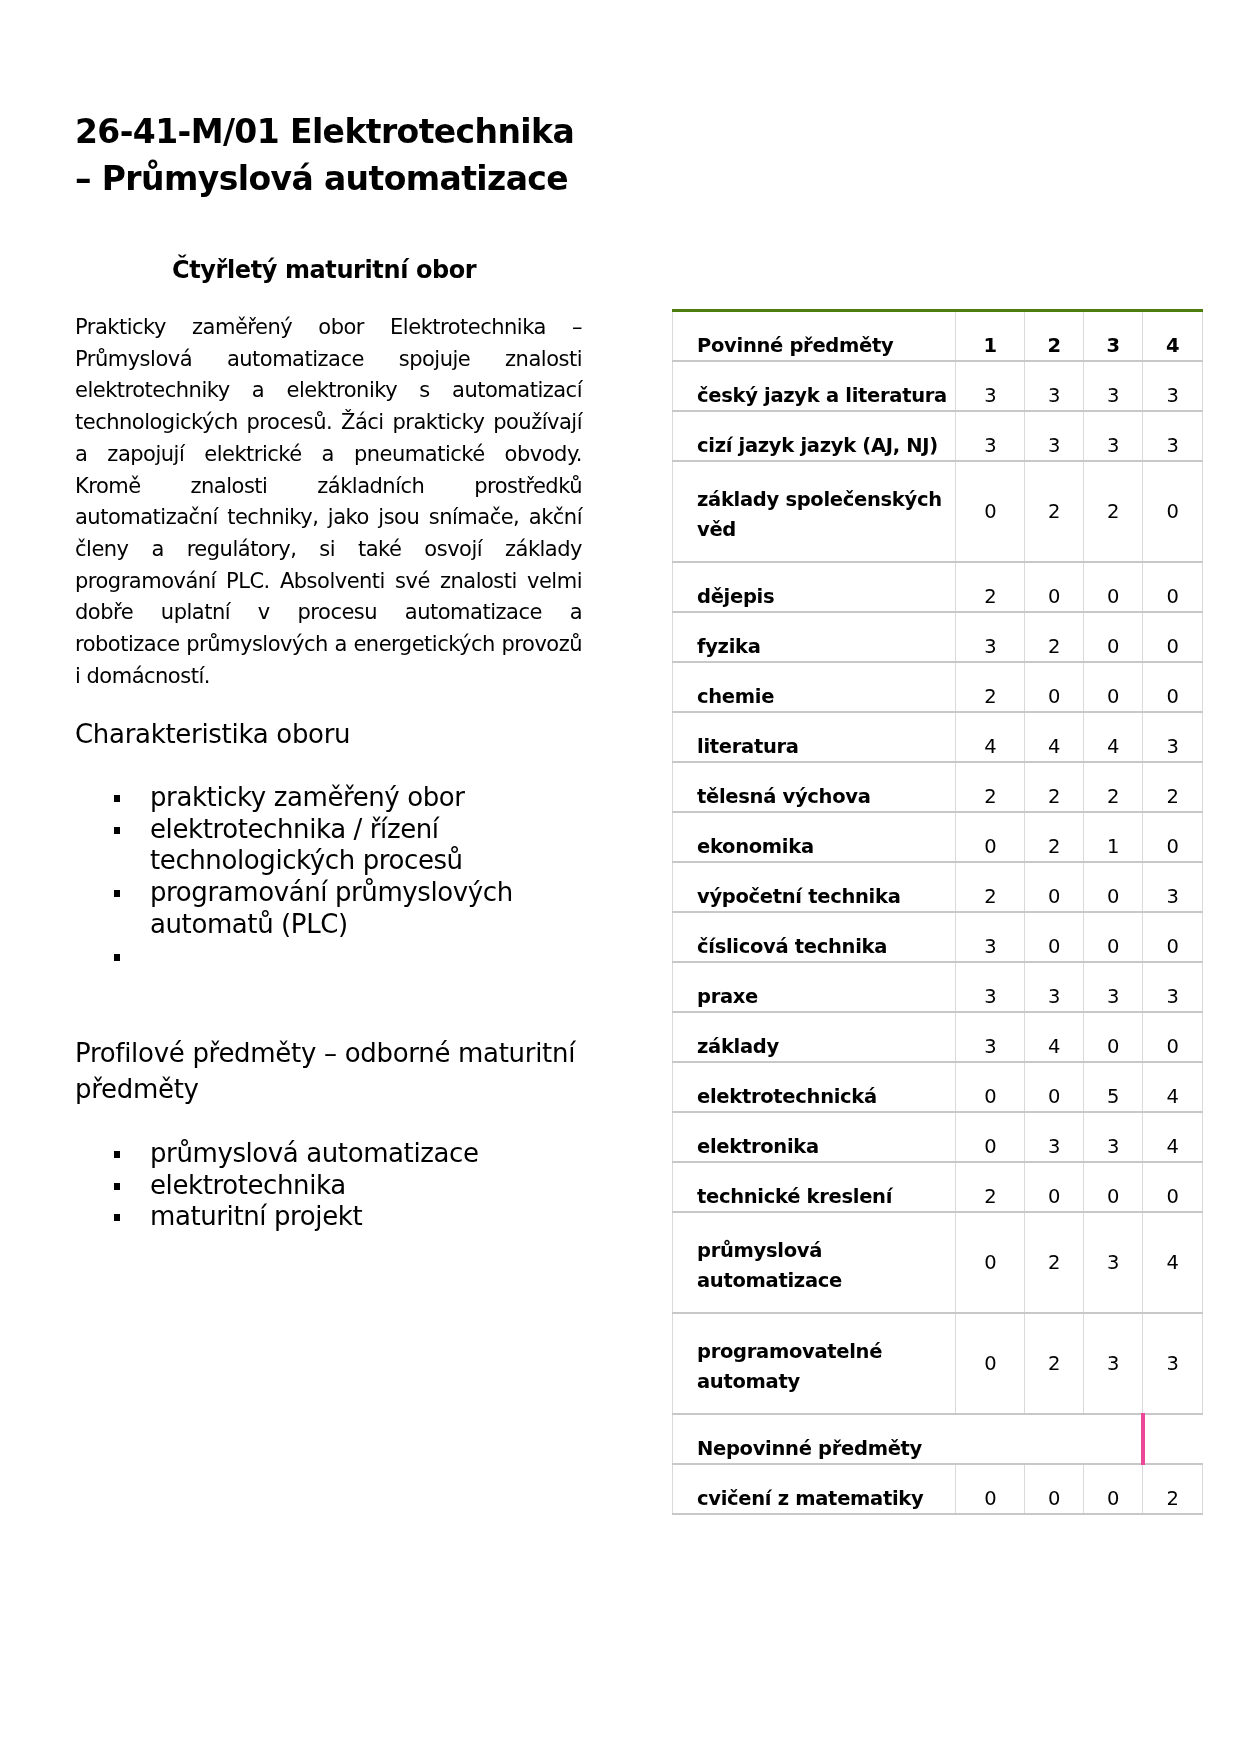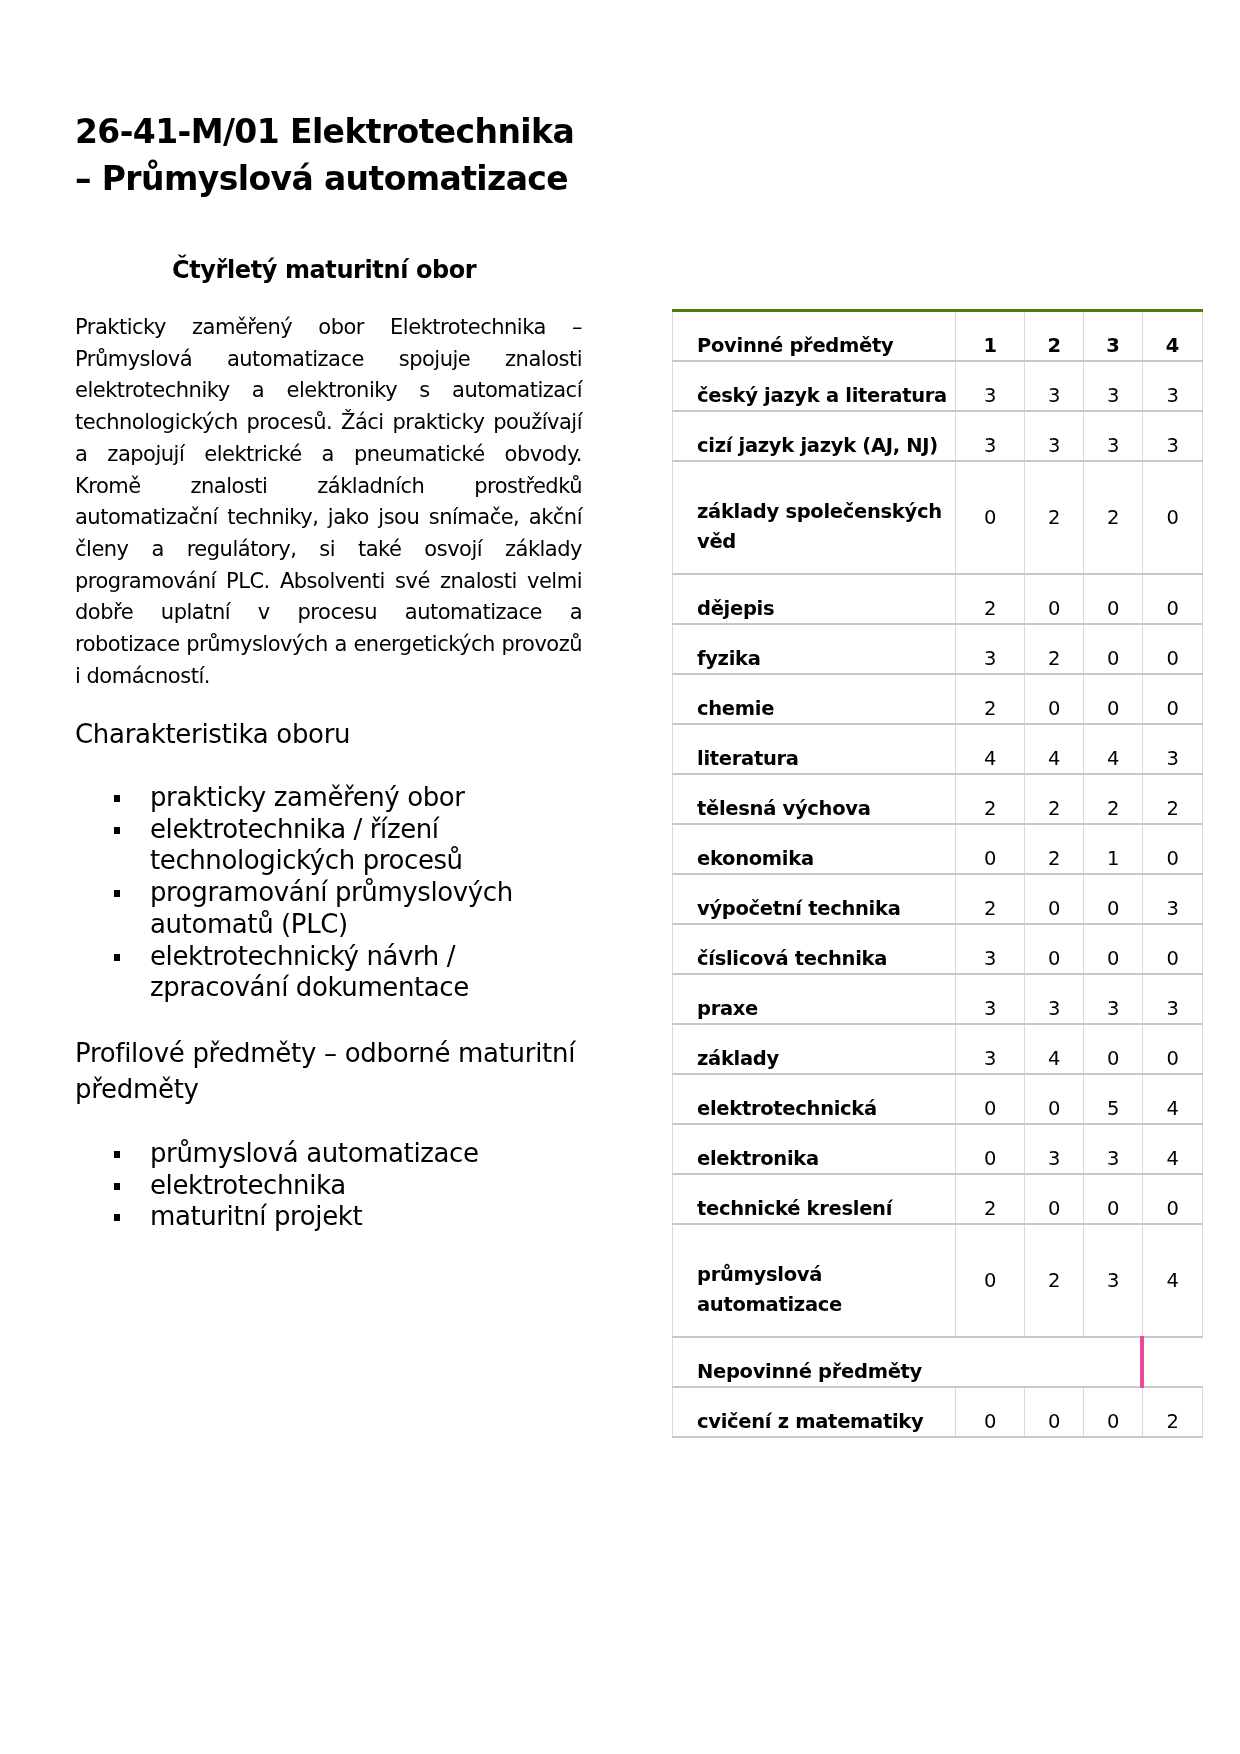--- a/index.html
+++ b/index.html
@@ -49,21 +49,21 @@
   table.plan td {
     border-left: 1px solid #d9d9d9; border-right: 1px solid #d9d9d9;
     border-top: 2px solid #c8c8c8; border-bottom: 2px solid #c8c8c8;
     vertical-align: bottom; padding: 0 4px 0 24px; height: 48px; line-height: 28px;
   }
   table.plan tr:first-child td { border-top: 3px solid #4d7c0f; }
   table.plan td.num { text-align: center; padding: 0; width: 59px; }
   table.plan td.num.c1 { width: 69px; }
   table.plan td.subj { width: 256px; font-weight: bold; }
   table.plan tr.two td { height: 93px; vertical-align: middle; line-height: 30px; }
-  table.plan tr.two td.subj { padding-top: 18px; }
+  table.plan tr.two td.subj { padding-top: 6px; }
   table.plan tr.hdr td { font-weight: bold; }
   table.plan tr.opt-hdr td.blank { border-bottom: none; border-right: none; }
   table.plan tr.opt-hdr td.lbl { border-right: 4px solid #ec4899; }
 </style>
 </head>
 <body>
 
 <h1 class="title">
   <span>26-41-M/01 Elektrotechnika</span><br>
   <span>– Průmyslová automatizace</span>
@@ -71,21 +71,21 @@
 
 <h2 class="subtitle">Čtyřletý maturitní obor</h2>
 
 <p class="intro">Prakticky zaměřený obor Elektrotechnika – Průmyslová automatizace spojuje znalosti elektrotechniky a elektroniky s automatizací technologických procesů. Žáci prakticky používají a zapojují elektrické a pneumatické obvody. Kromě znalosti základních prostředků automatizační techniky, jako jsou snímače, akční členy a regulátory, si také osvojí základy programování PLC. Absolventi své znalosti velmi dobře uplatní v procesu automatizace a robotizace průmyslových a energetických provozů i domácností.</p>
 
 <h3 class="h2 char">Charakteristika oboru</h3>
 <ul class="bullets char">
   <li><span class="bullet"></span><span>prakticky zaměřený obor</span></li>
   <li><span class="bullet"></span><span>elektrotechnika / řízení technologických procesů</span></li>
   <li><span class="bullet"></span><span>programování průmyslových automatů (PLC)</span></li>
-  <li><span class="bullet"></span><span>elektrotechnický návrh / zpracování dokumentace</span></li>
+  <li><span class="bullet"></span></li>
 </ul>
 
 <h3 class="h2 prof">Profilové předměty – odborné maturitní předměty</h3>
 <ul class="bullets prof">
   <li><span class="bullet"></span><span>průmyslová automatizace</span></li>
   <li><span class="bullet"></span><span>elektrotechnika</span></li>
   <li><span class="bullet"></span><span>maturitní projekt</span></li>
 </ul>
 
 <table class="plan">
@@ -209,20 +209,27 @@
         <td class="num">0</td>
         <td class="num">0</td>
       </tr>
       <tr class="two">
         <td class="subj">průmyslová automatizace</td>
         <td class="num c1">0</td>
         <td class="num">2</td>
         <td class="num">3</td>
         <td class="num">4</td>
       </tr>
+      <tr class="two">
+        <td class="subj">programovatelné automaty</td>
+        <td class="num c1">0</td>
+        <td class="num">2</td>
+        <td class="num">3</td>
+        <td class="num">3</td>
+      </tr>
       <tr class="hdr opt-hdr">
         <td class="subj lbl" colspan="4">Nepovinné předměty</td>
         <td class="num blank"></td>
       </tr>
       <tr>
         <td class="subj">cvičení z matematiky</td>
         <td class="num c1">0</td>
         <td class="num">0</td>
         <td class="num">0</td>
         <td class="num">2</td>

